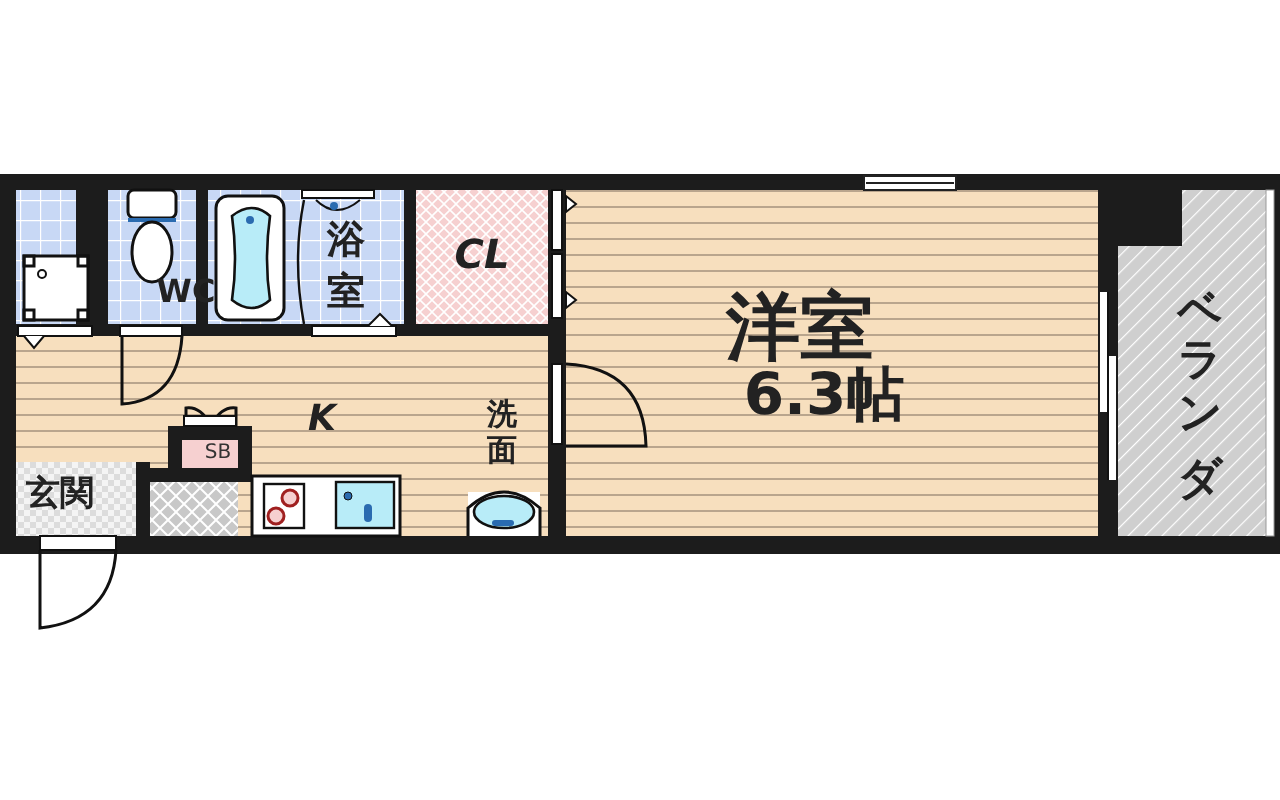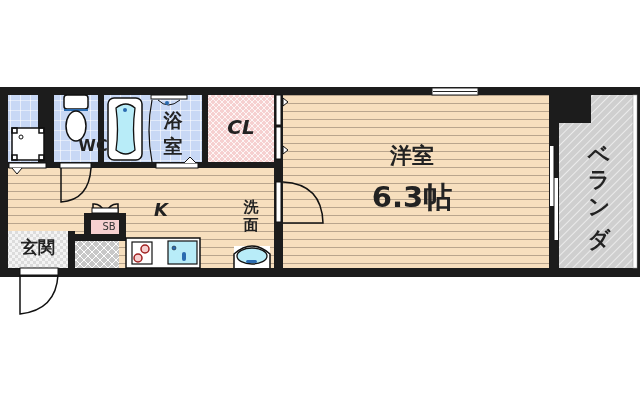--- a/index.html
+++ b/index.html
@@ -134,24 +134,24 @@
 
   <rect x="234" y="246" width="36" height="22" fill="#ffffff"></rect>
   <path d="M234 268 L234 254 Q252 238 270 254 L270 268" fill="#ffffff" stroke="#111" stroke-width="1.5"></path>
   <ellipse cx="252" cy="256" rx="15" ry="8" fill="#b8ecf8" stroke="#111" stroke-width="1.3"></ellipse>
   <rect x="246" y="260" width="11" height="3" rx="1.5" fill="#2a6bb0"></rect>
 
   <rect x="20" y="268" width="38" height="7" fill="#fff" stroke="#111" stroke-width="1"></rect>
   <path d="M20 275 L20 314 Q56 310 58 275" fill="none" stroke="#111" stroke-width="1.5"></path>
 </svg>
 
-<div class="lbl" style="left:338px;top:145px;width:148px;font-size:22px;">洋室</div>
+<div class="lbl" style="left:326px;top:145px;width:148px;font-size:37px;">洋室</div>
 <div class="lbl" style="left:338px;top:183px;width:148px;font-size:29px;">6.3帖</div>
 <div class="lbl" style="left:150px;top:201px;width:22px;font-size:18px;font-style:italic;">K</div>
 <div class="lbl" style="left:218px;top:117px;width:46px;font-size:20px;font-style:italic;">CL</div>
 <div class="lbl" style="left:158px;top:111px;width:30px;font-size:19px;">浴</div>
 <div class="lbl" style="left:158px;top:137px;width:30px;font-size:19px;">室</div>
 <div class="lbl" style="left:77px;top:138px;width:32px;font-size:16px;">WC</div>
 <div class="lbl" style="left:238px;top:200px;width:26px;font-size:15px;">洗</div>
 <div class="lbl" style="left:238px;top:218px;width:26px;font-size:15px;">面</div>
-<div class="lbl" style="left:10px;top:239px;width:56px;font-size:17px;">玄関</div>
+<div class="lbl" style="left:10px;top:239px;width:40px;font-size:17px;">玄関</div>
 <div class="lbl" style="left:91px;top:222px;width:36px;font-size:10px;font-weight:normal;color:#333;">SB</div>
 <div class="lbl" style="left:580px;top:128px;width:30px;font-size:22px;writing-mode:vertical-rl;text-orientation:upright;height:110px;letter-spacing:2px;">ベランダ</div>
 
 </body></html>

